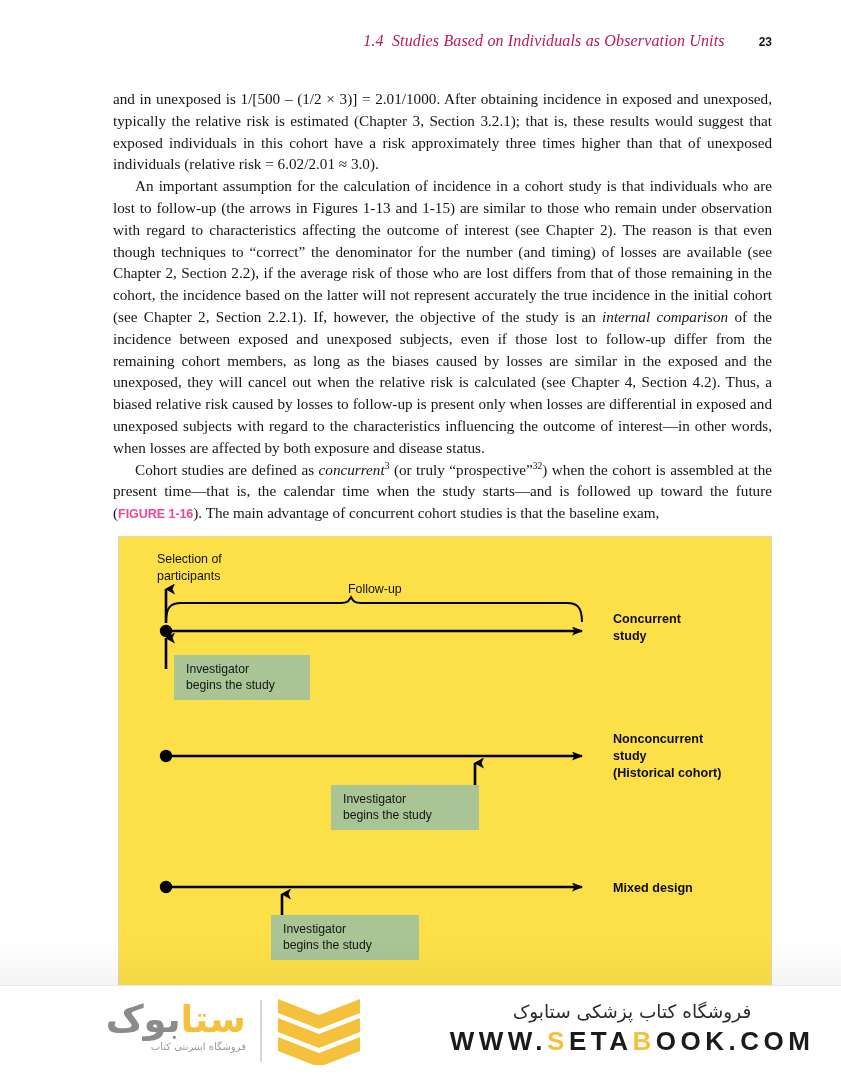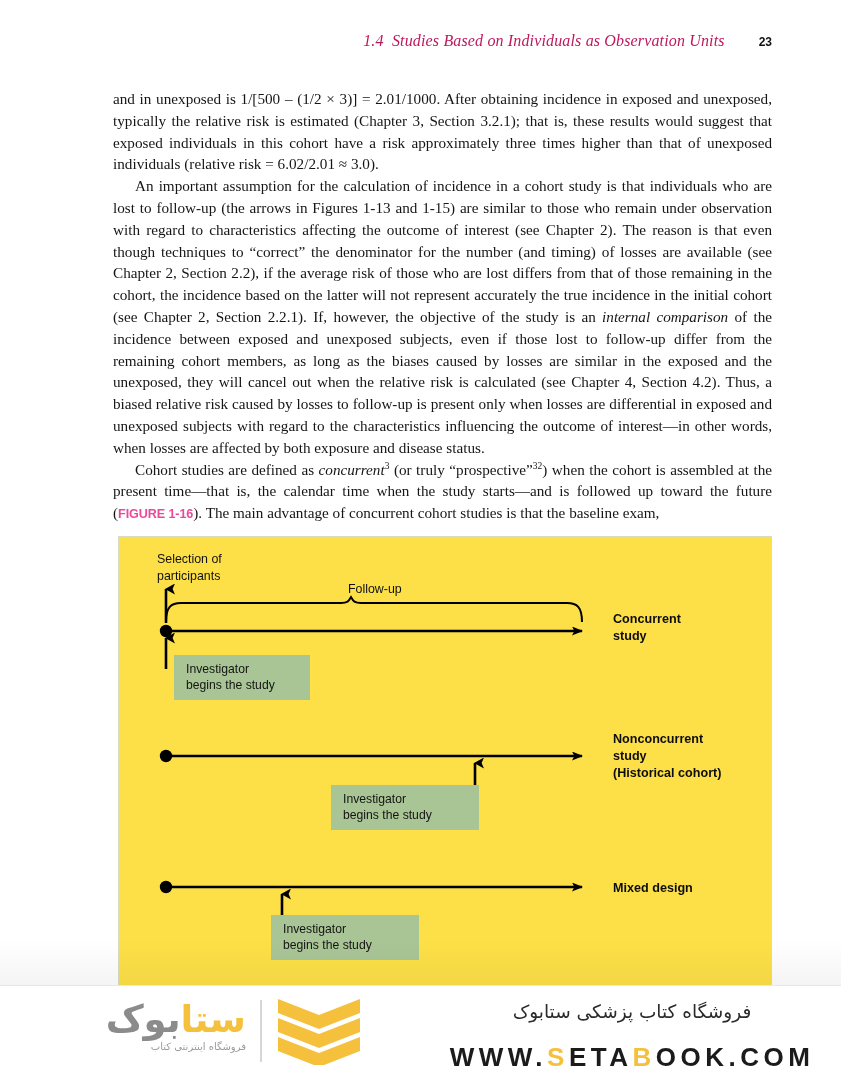--- a/index.html
+++ b/index.html
@@ -189,21 +189,21 @@
   }
   #site-fa {
     font-family: "DejaVu Sans", sans-serif;
     font-size: 18.5px;
     color: #2b2b2b;
     direction: rtl;
     line-height: 28px;
     white-space: nowrap;
   }
   #site-url {
-    margin-top: 16px;
+    margin-top: 0;
     font-family: "Liberation Sans", sans-serif;
     font-size: 26px;
     font-weight: bold;
     letter-spacing: 4.5px;
     color: #1b1b1b;
     white-space: nowrap;
   }
   #site-url .hl { color: #f5c13d; }
 
   

